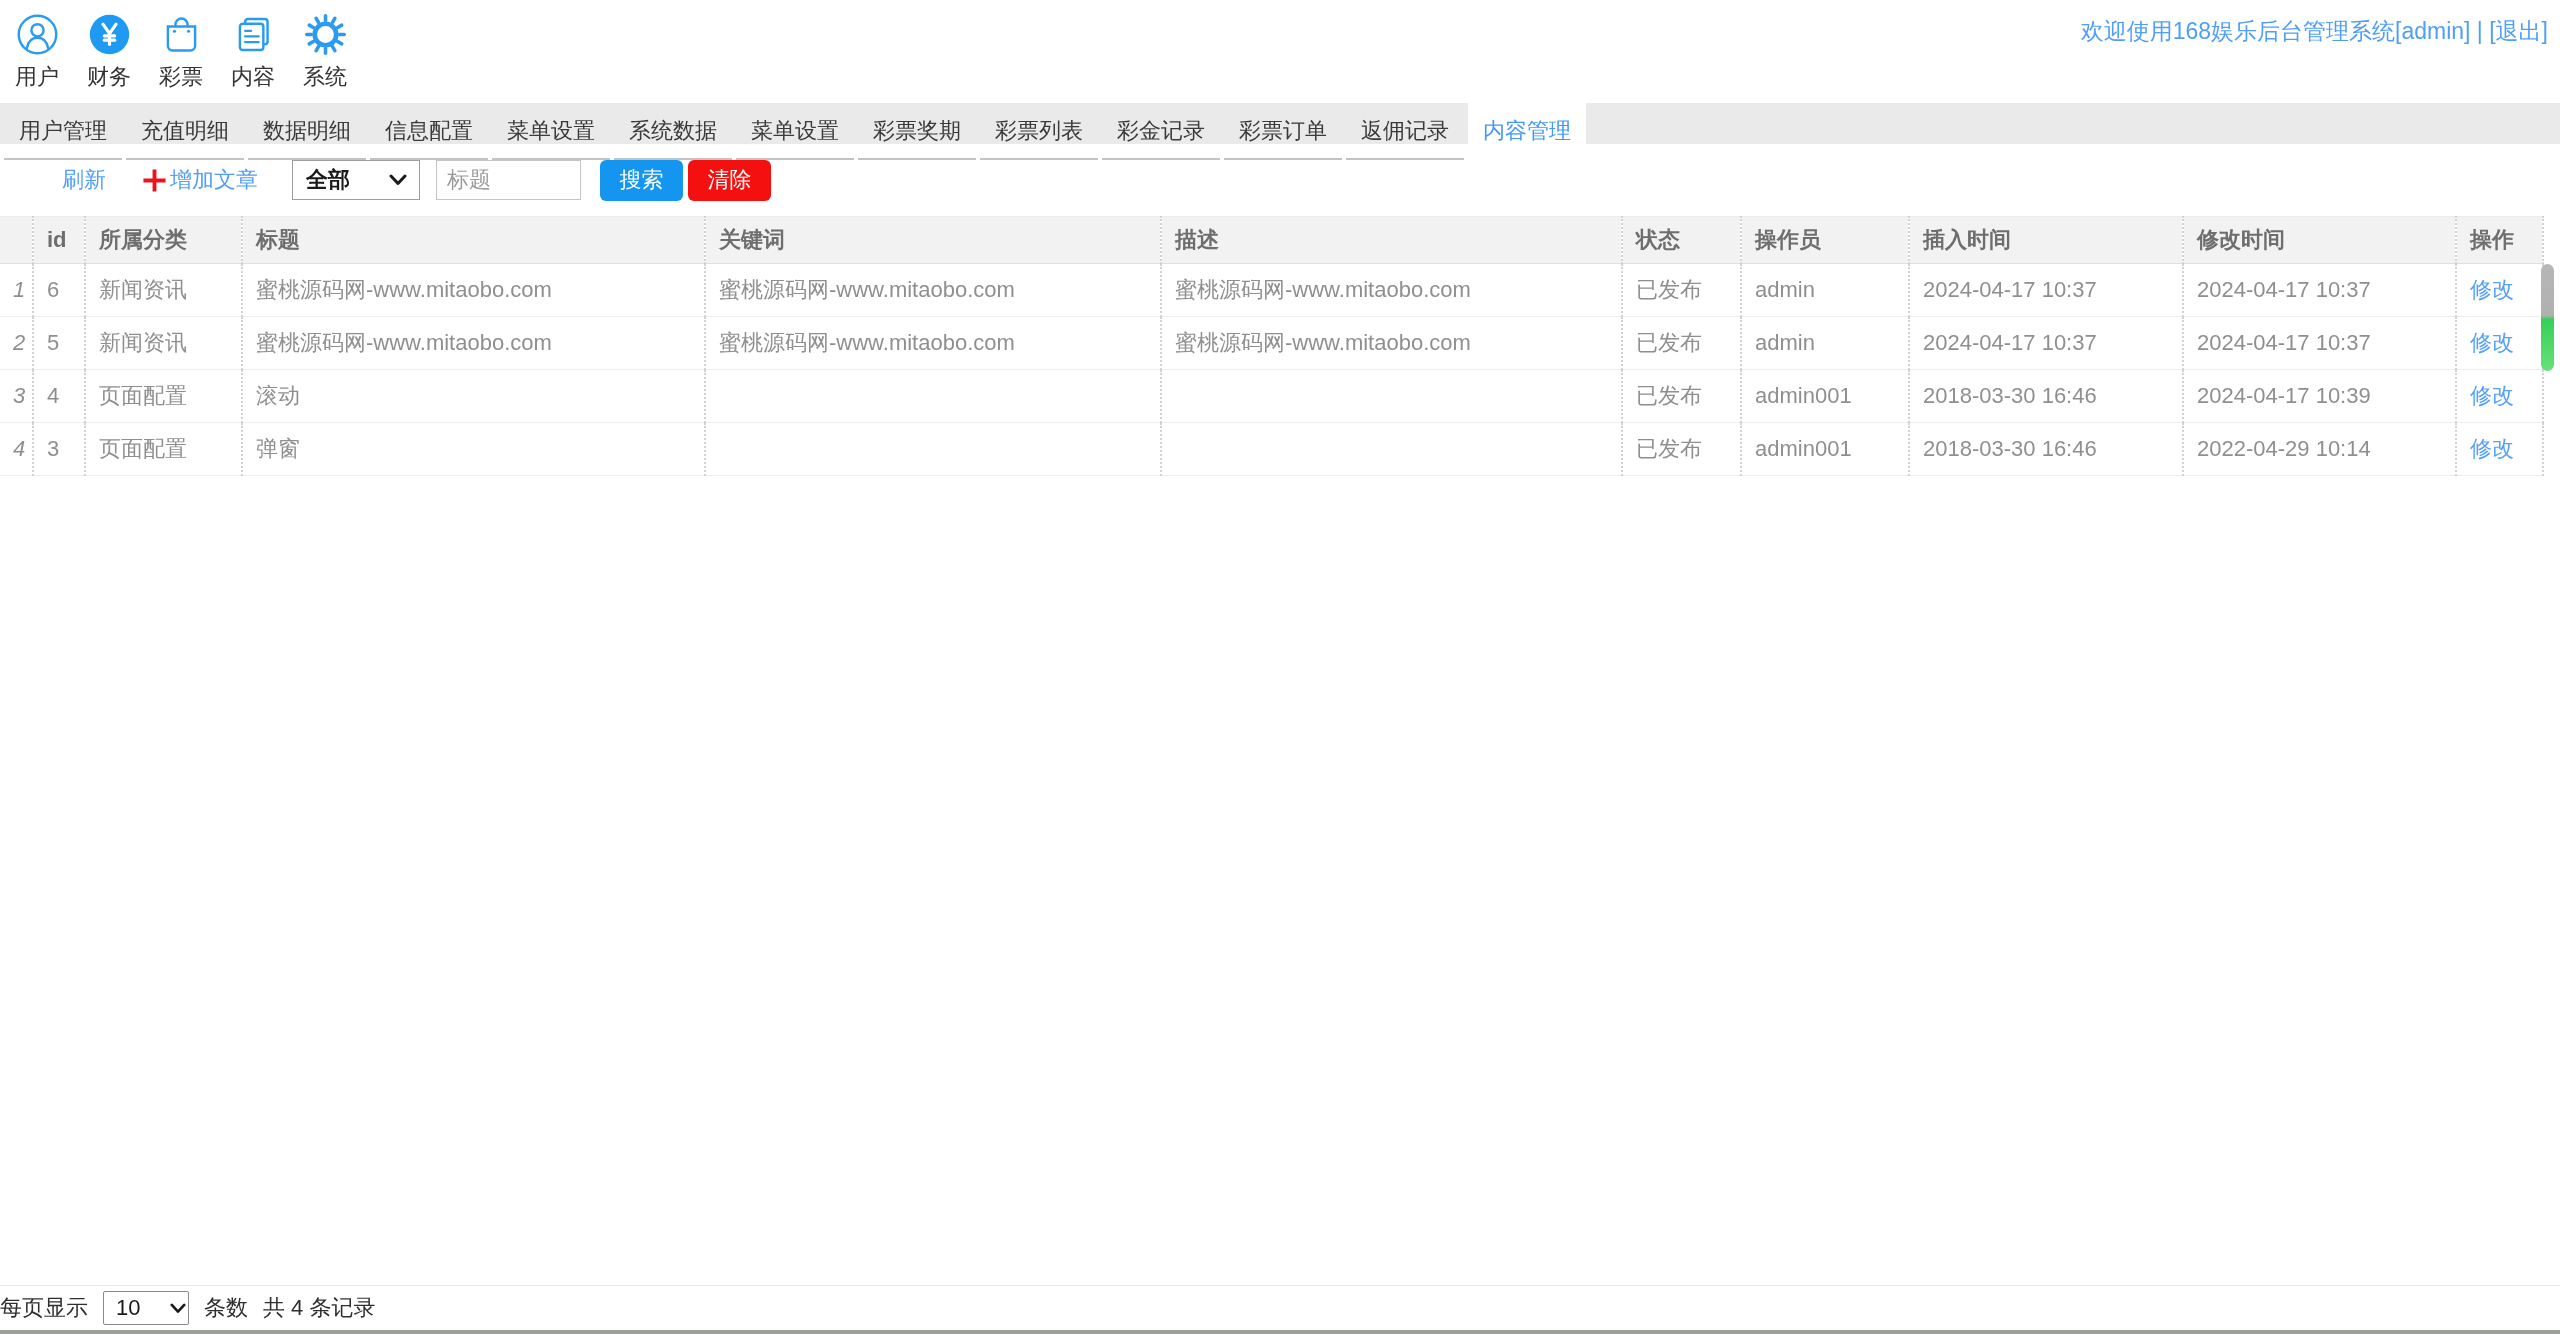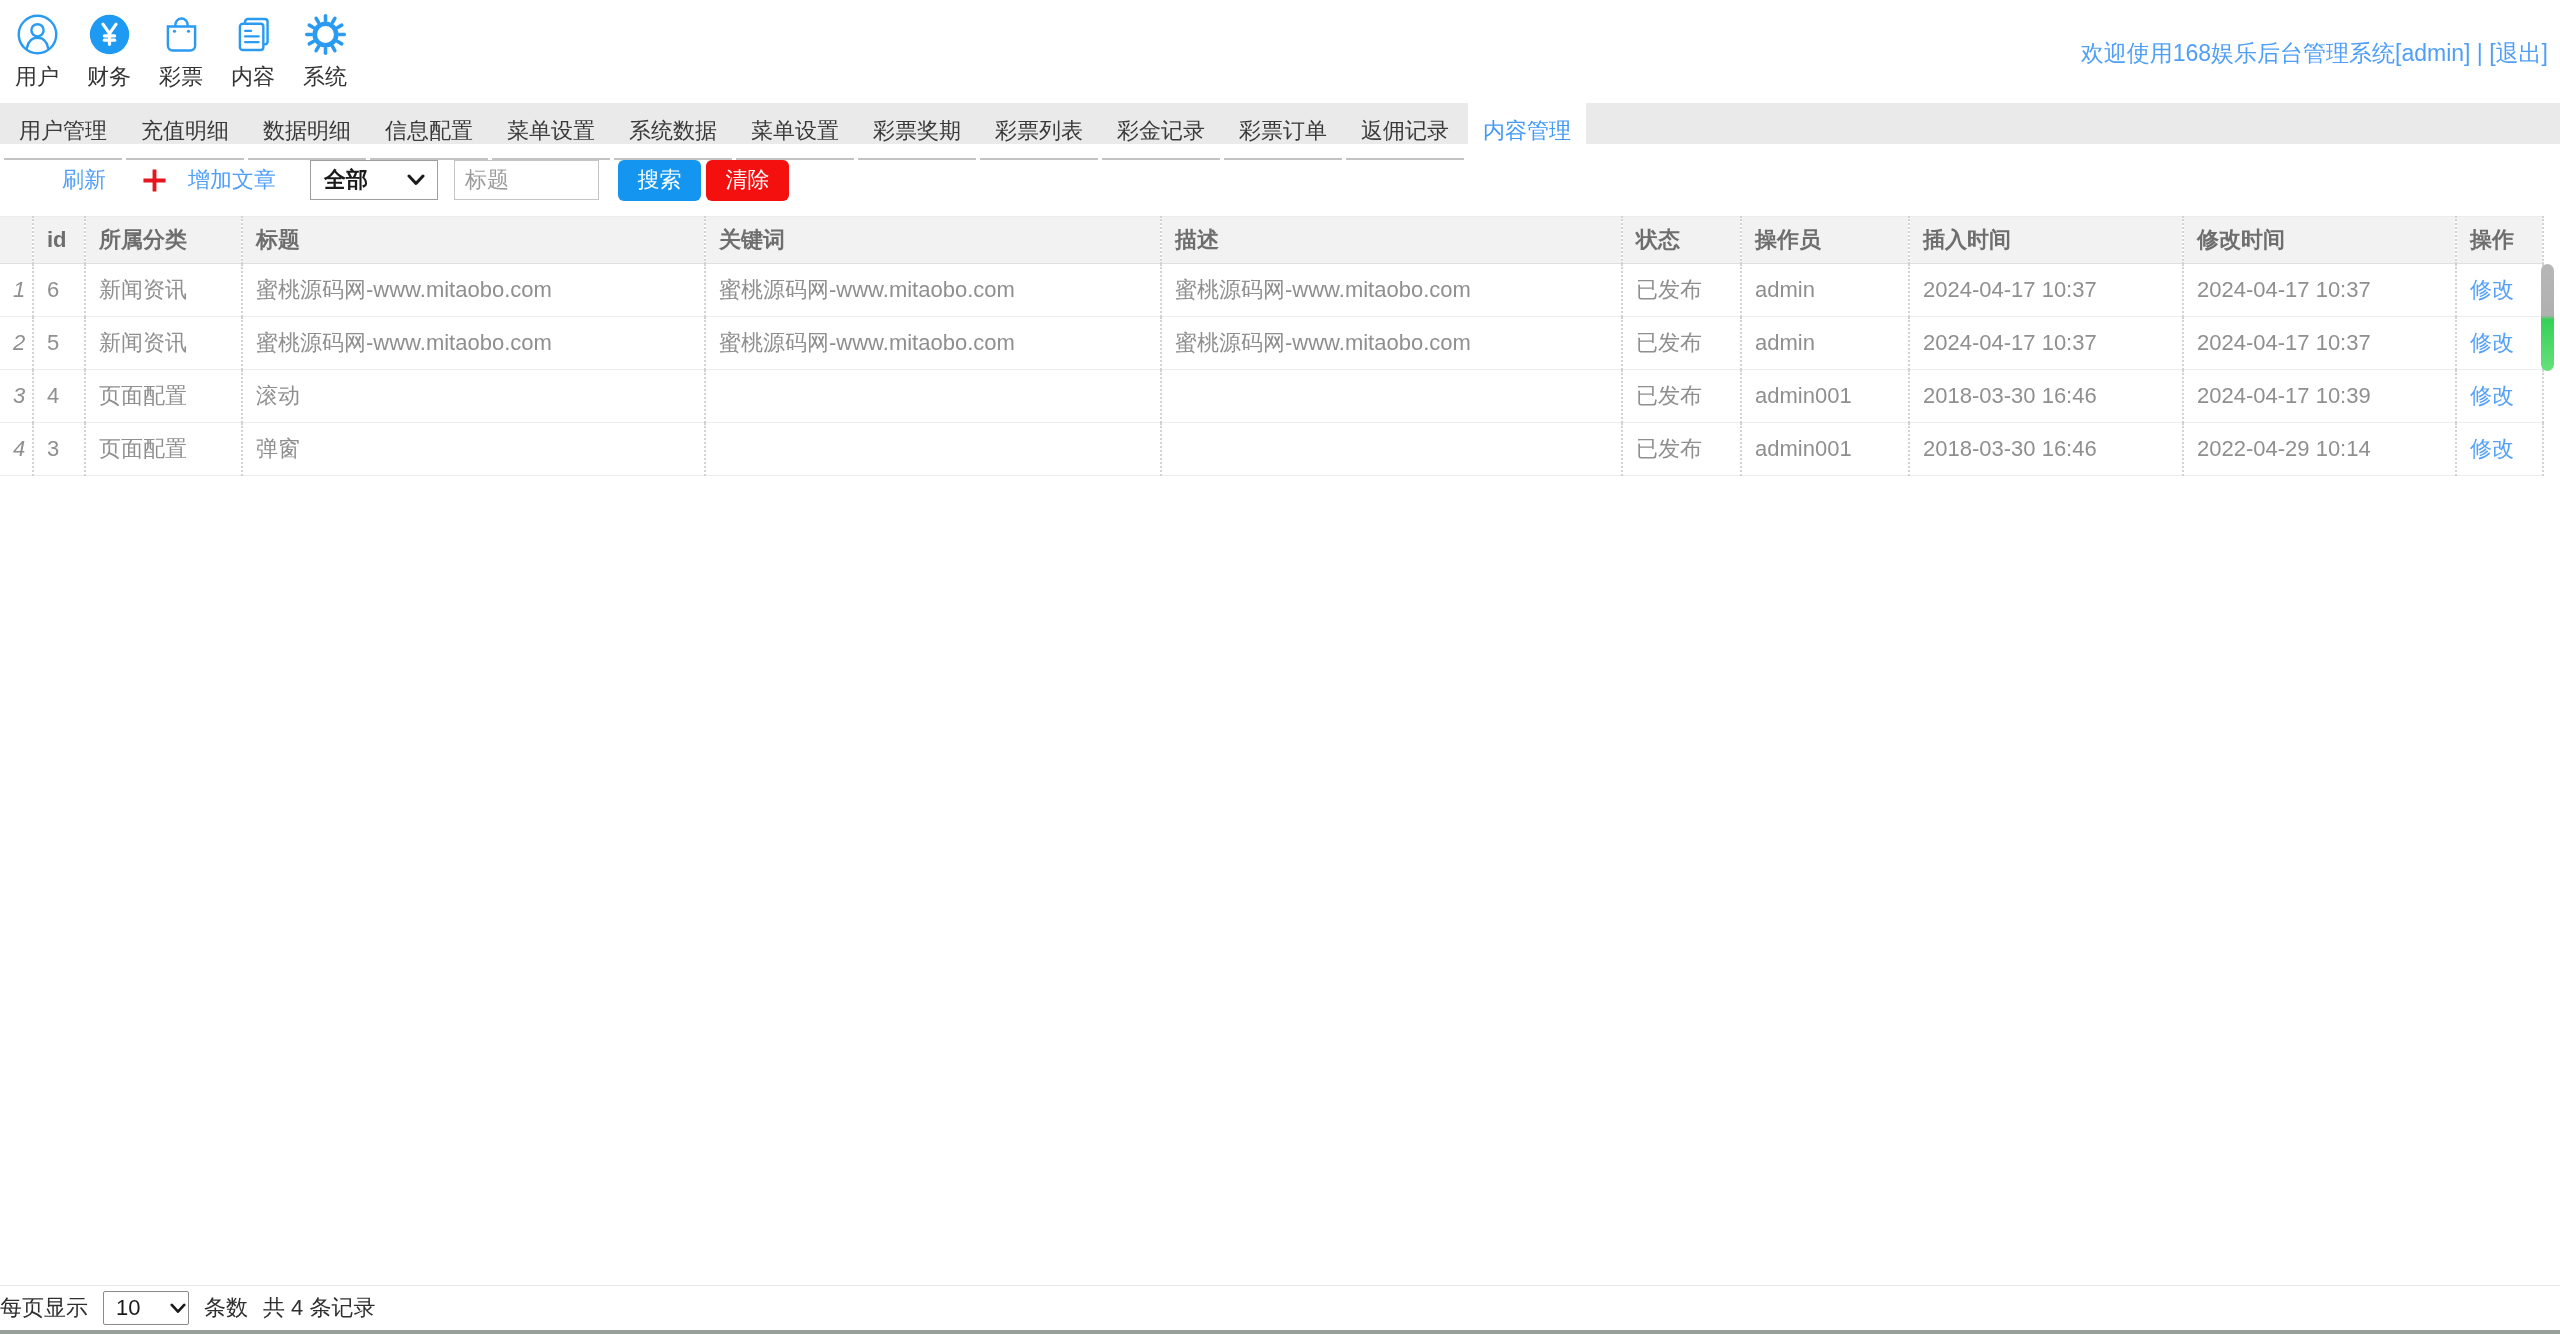--- a/index.html
+++ b/index.html
@@ -6,31 +6,31 @@
   body{
     width:2560px;height:1334px;position:relative;overflow:hidden;background:#fff;
     font-family:"Liberation Sans","DejaVu Sans",sans-serif;color:#333;
   }
   
   .topbar{height:103px;position:relative;background:#fff;}
   .nav{display:flex;padding:12px 0 0 14px;gap:26px;}
   .nav-item{width:46px;display:flex;flex-direction:column;align-items:center;cursor:pointer;}
   .nav-item .nicon{width:45px;height:45px;}
   .nav-item .nlabel{margin-top:5px;font-size:22px;color:#333;white-space:nowrap;}
-  .welcome{position:absolute;top:38px;right:12px;font-size:23px;color:#4f9ef7;white-space:nowrap;}
+  .welcome{position:absolute;top:16px;right:12px;font-size:23px;color:#4f9ef7;white-space:nowrap;}
   .welcome a{color:#4f9ef7;text-decoration:none;cursor:pointer;}
   
   .tabbar{height:41px;background:#eaeaea;display:flex;padding-left:4px;box-sizing:border-box;}
   .tab{height:55px;line-height:56px;padding:0 15px;margin-right:4px;font-size:22px;color:#3a3a3a;
        border-bottom:2px solid #c3c3c3;cursor:pointer;white-space:nowrap;}
   .tab.active{background:#fff;border-bottom-color:#fff;color:#4099f5;}
   
   .toolbar{height:72px;display:flex;align-items:center;padding-left:62px;background:#fff;}
   .tool-link{font-size:22px;color:#4f9ef7;text-decoration:none;cursor:pointer;white-space:nowrap;}
-  .add-article{margin-left:36px;display:inline-flex;align-items:center;gap:21px;}
+  .add-article{margin-left:36px;display:inline-flex;align-items:center;gap:3px;}
   .plus-glyph{width:25px;height:25px;display:inline-block;}
   .select-box{margin-left:34px;width:128px;height:40px;box-sizing:border-box;border:1px solid #9e9e9e;
        background:#fff;display:inline-flex;align-items:center;justify-content:space-between;
        padding:0 12px 0 13px;font-size:22px;color:#1a1a1a;cursor:pointer;font-weight:bold;}
   .title-input{margin-left:16px;width:145px;height:40px;box-sizing:border-box;border:1px solid #c4c4c4;
        padding:0 10px;font-size:22px;color:#333;outline:none;}
   .title-input::placeholder{color:#9b9b9b;}
   .btn{height:41px;width:83px;border:none;border-radius:6px;color:#fff;font-size:22px;cursor:pointer;
        font-family:inherit;}
   .btn-search{margin-left:19px;background:#1496f0;}

